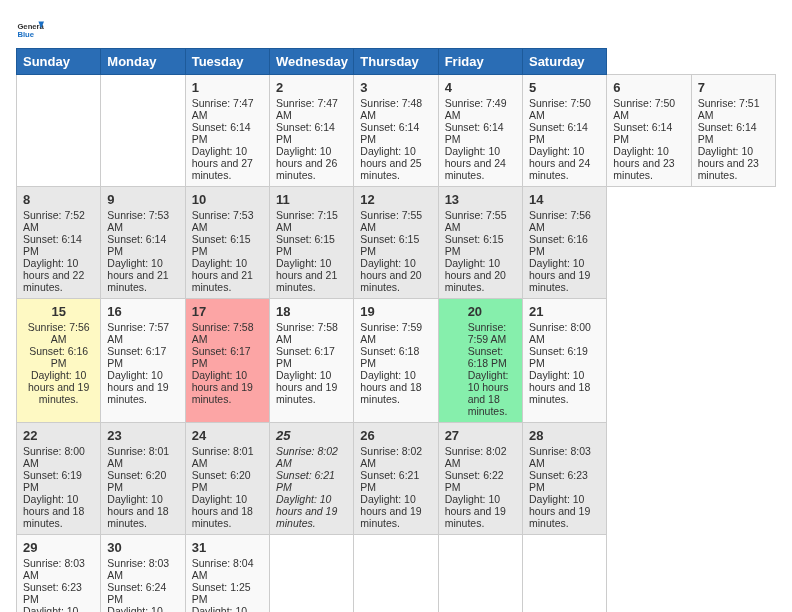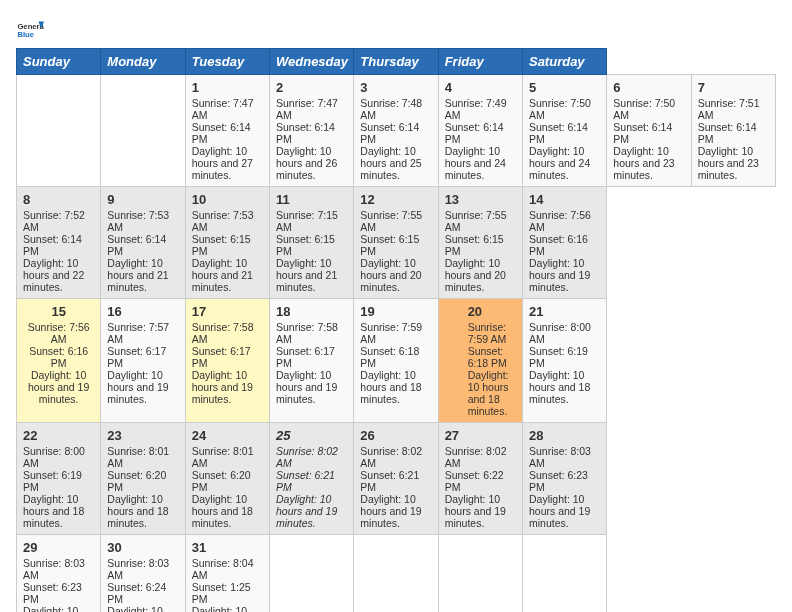--- a/index.html
+++ b/index.html
@@ -43,21 +43,20 @@
       table-layout: fixed;
     }
     th {
       background-color: #2a6db5;
       color: #fff;
       text-align: left;
       padding: 5px 6px;
       font-size: 13px;
       font-weight: bold;
       border: 1px solid #1d5a9a;
-      font-style: italic;
     }
     td {
       vertical-align: top;
       padding: 5px 6px;
       border: 1px solid #ccc;
       font-size: 10.5px;
       color: #333;
       background: #fff;
       height: 80px;
     }
@@ -201,39 +200,39 @@
           <div>Sunrise: 7:56 AM</div>
           <div>Sunset: 6:16 PM</div>
           <div>Daylight: 10 hours and 19 minutes.</div>
         </td>
         <td style="background: rgb(249, 249, 249);">
           <span class="day-num">16</span>
           <div>Sunrise: 7:57 AM</div>
           <div>Sunset: 6:17 PM</div>
           <div>Daylight: 10 hours and 19 minutes.</div>
         </td>
-        <td style="background: #fef9c3; margin-left: 20px;">
+        <td style="background: #fca5a5; margin-left: 20px;">
           <span class="day-num">17</span>
           <div>Sunrise: 7:58 AM</div>
           <div>Sunset: 6:17 PM</div>
           <div>Daylight: 10 hours and 19 minutes.</div>
         </td>
         <td style="background: rgb(249, 249, 249); margin-left: 24px;">
           <span class="day-num">18</span>
           <div>Sunrise: 7:58 AM</div>
           <div>Sunset: 6:17 PM</div>
           <div>Daylight: 10 hours and 19 minutes.</div>
         </td>
         <td style="background: rgb(249, 249, 249);">
           <span class="day-num">19</span>
           <div>Sunrise: 7:59 AM</div>
           <div>Sunset: 6:18 PM</div>
           <div>Daylight: 10 hours and 18 minutes.</div>
         </td>
-        <td style="background: #fdba74; padding-left: 29px;">
+        <td style="background: #86efac; padding-left: 29px;">
           <span class="day-num">20</span>
           <div>Sunrise: 7:59 AM</div>
           <div>Sunset: 6:18 PM</div>
           <div>Daylight: 10 hours and 18 minutes.</div>
         </td>
         <td style="background: rgb(249, 249, 249);">
           <span class="day-num">21</span>
           <div>Sunrise: 8:00 AM</div>
           <div>Sunset: 6:19 PM</div>
           <div>Daylight: 10 hours and 18 minutes.</div>

